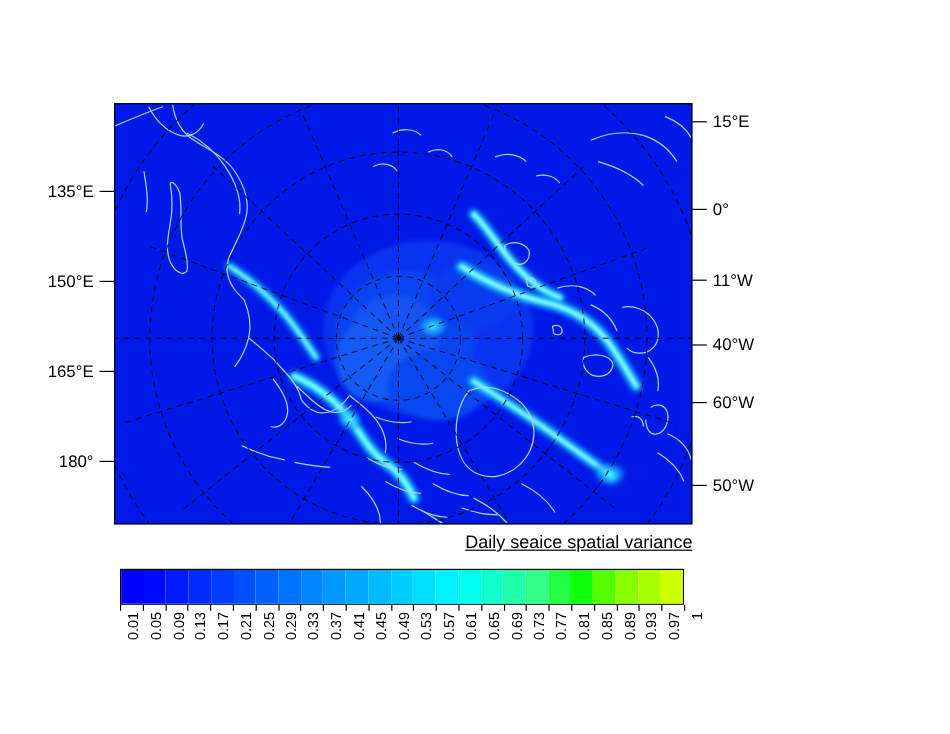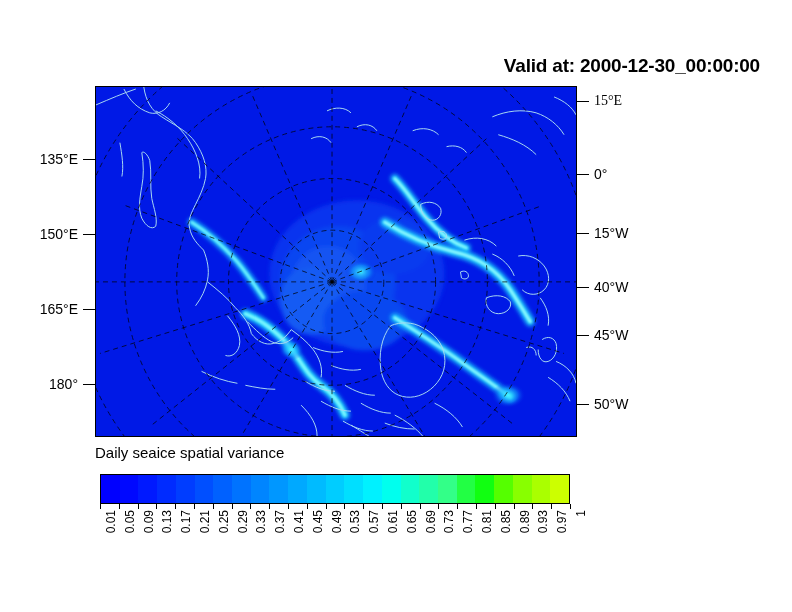--- a/index.html
+++ b/index.html
@@ -63,22 +63,23 @@
   }
   .tick-label.left  { text-align: right; }
   .tick-label.right { text-align: left;  }
 
   
   #map-caption {
     position: absolute;
     left: 95px;
     top: 444px;
     width: 482px;
-    text-align: left;
+    text-align: right;
     font-size: 15px;
+    text-decoration: underline;
   }
 
   
   #colorbar-wrap {
     position: absolute;
     left: 100px;
     top: 474px;
     width: 470px;
     height: 30px;
   }
@@ -124,21 +125,20 @@
     transform-origin: left top;
     transform: rotate(-90deg) translate(-100%, 0);
     line-height: 1;
   }
 </style>
 </head>
 <body>
 
 <div id="figure">
 
-  <div id="plot-title">Valid at: 2000-12-30_00:00:00</div>
 
   <div id="map-panel">
     <svg id="map-svg" viewBox="0 0 482 351" preserveAspectRatio="none">
 
       <defs>
         <radialGradient id="iceEdgeGlow" cx="0.5" cy="0.5" r="0.5">
           <stop offset="0%" stop-color="#40f6ff" stop-opacity="0.95"></stop>
           <stop offset="55%" stop-color="#12a6ff" stop-opacity="0.55"></stop>
           <stop offset="100%" stop-color="#0019e6" stop-opacity="0"></stop>
         </radialGradient>
@@ -329,33 +329,33 @@
   <div class="tick-line" style="left:83px; top:234px; width:12px;"></div>
   <div class="tick-label left" style="left:-20px; top:227px; width:98px;">150°E</div>
 
   <div class="tick-line" style="left:83px; top:309px; width:12px;"></div>
   <div class="tick-label left" style="left:-20px; top:302px; width:98px;">165°E</div>
 
   <div class="tick-line" style="left:83px; top:384px; width:12px;"></div>
   <div class="tick-label left" style="left:-20px; top:377px; width:98px;">180°</div>
 
   <div class="tick-line" style="left:577px; top:101px; width:12px;"></div>
-  <div class="tick-label right" style="left:594px; top:94px; width:110px;font-family:Liberation Serif, serif;">15°E</div>
+  <div class="tick-label right" style="left:594px; top:94px; width:110px;">15°E</div>
 
   <div class="tick-line" style="left:577px; top:174px; width:12px;"></div>
   <div class="tick-label right" style="left:594px; top:167px; width:110px;">0°</div>
 
   <div class="tick-line" style="left:577px; top:233px; width:12px;"></div>
-  <div class="tick-label right" style="left:594px; top:226px; width:110px;">15°W</div>
+  <div class="tick-label right" style="left:594px; top:226px; width:110px;">11°W</div>
 
   <div class="tick-line" style="left:577px; top:287px; width:12px;"></div>
   <div class="tick-label right" style="left:594px; top:280px; width:110px;">40°W</div>
 
   <div class="tick-line" style="left:577px; top:335px; width:12px;"></div>
-  <div class="tick-label right" style="left:594px; top:328px; width:110px;">45°W</div>
+  <div class="tick-label right" style="left:594px; top:328px; width:110px;">60°W</div>
 
   <div class="tick-line" style="left:577px; top:404px; width:12px;"></div>
   <div class="tick-label right" style="left:594px; top:397px; width:110px;">50°W</div>
 
   <div id="map-caption">Daily seaice spatial variance</div>
 
   <div id="colorbar-wrap">
     <div id="colorbar">
         <div class="cb-cell" style="background: rgb(0, 0, 255);"></div>
         <div class="cb-cell" style="background: rgb(0, 8, 255);"></div>

